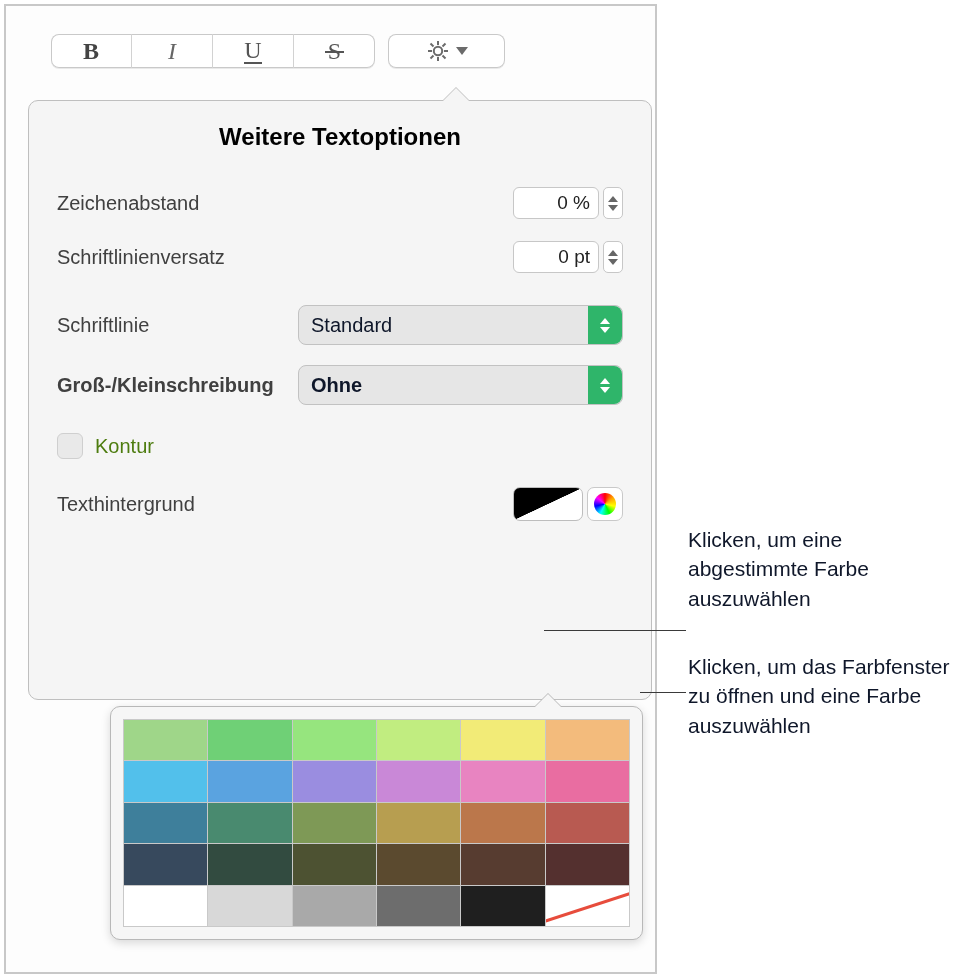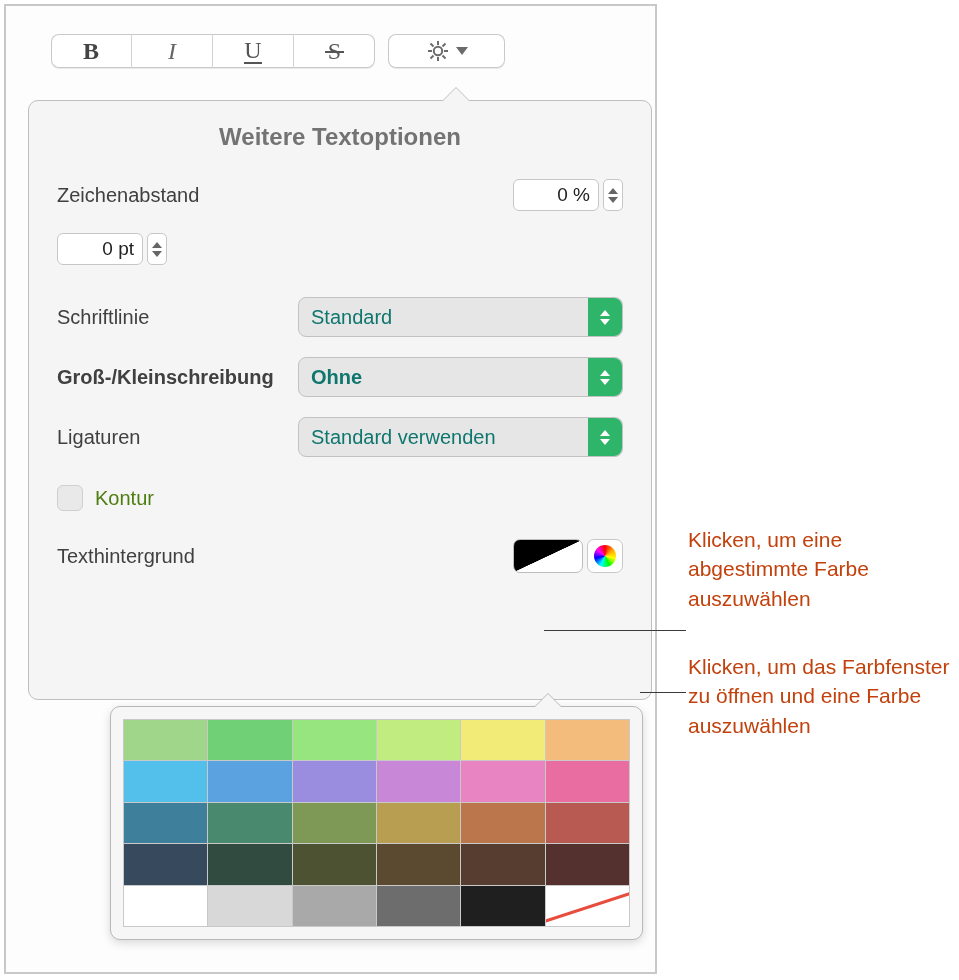--- a/index.html
+++ b/index.html
@@ -72,22 +72,22 @@
     width:0;height:0;
     border-left:14px solid transparent;
     border-right:14px solid transparent;
     border-bottom:14px solid #f5f5f5;
     filter: drop-shadow(0 -1px 0 #bfbfbf);
   }
   .panel-title {
     text-align: center;
     font-size: 24px;
     font-weight: 700;
-    color: #737373;
-    margin-bottom: 24px;
+    color: #000000;
+    margin-bottom: 32px;
     margin-top: 4px;
   }
   .row {
     display: flex;
     align-items: center;
     justify-content: space-between;
     margin-bottom: 14px;
     height: 40px;
   }
   .row-label { color: #404040; font-size: 20px; }
@@ -121,21 +121,21 @@
 
   .select-row { margin-top: 28px; }
   .select {
     width: 325px; height: 40px;
     background: #e6e6e6;
     border: 1px solid #c2c2c2;
     border-radius: 8px;
     display:flex; align-items:center;
     position: relative;
     padding: 0 12px;
-    color: #0f766e;
+    color: #0f172a;
     font-size: 20px;
   }
   .select-caret {
     position:absolute; right:0; top:0; bottom:0;
     width: 34px;
     background: #2fb56a;
     border-radius: 0 8px 8px 0;
     display:flex; flex-direction:column; align-items:center; justify-content:center; gap:3px;
   }
   .sc-up,.sc-down{width:0;height:0;border-left:5px solid transparent;border-right:5px solid transparent;}
@@ -215,21 +215,21 @@
     content:"";
     position:absolute; left:-10%; right:-10%; top:50%;
     height:3px; background:#e74c3c;
     transform: rotate(-18deg);
   }
 
   
   .callout {
     position: absolute;
     font-size: 21px;
-    color: #c2410c;
+    color: #0f172a;
     line-height: 1.4;
     width: 265px;
   }
   .callout-line {
     position: absolute;
     background: #3a3a3a;
     height: 1px;
   }
 </style>
 </head>
@@ -279,20 +279,21 @@
       <div class="stepper">
         <div class="stepper-field">0 %</div>
         <div class="stepper-arrows">
           <div class="arr-up"></div>
           <div class="arr-down"></div>
         </div>
       </div>
     </div>
 
     <div class="row">
+      <span class="row-label">Schriftlinienversatz</span>
       <div class="stepper">
         <div class="stepper-field">0 pt</div>
         <div class="stepper-arrows">
           <div class="arr-up"></div>
           <div class="arr-down"></div>
         </div>
       </div>
     </div>
 
     <div class="row select-row">
@@ -310,30 +311,20 @@
       <span class="row-label">Groß-/Kleinschreibung</span>
       <div class="select">
         <span>Ohne</span>
         <div class="select-caret">
             <div class="sc-up"></div>
             <div class="sc-down"></div>
           </div>
       </div>
     </div>
 
-    <div class="row" style="margin-top:20px;">
-      <span class="row-label">Ligaturen</span>
-      <div class="select">
-        <span>Standard verwenden</span>
-        <div class="select-caret">
-            <div class="sc-up"></div>
-            <div class="sc-down"></div>
-          </div>
-      </div>
-    </div>
 
     <div class="checkbox-row" style="margin-top:28px;">
       <div class="checkbox"></div>
       <span class="checkbox-label">Kontur</span>
     </div>
 
     <div class="bg-row">
       <span class="row-label">Texthintergrund</span>
       <div class="color-well-wrap">
         <div class="color-well"></div>

